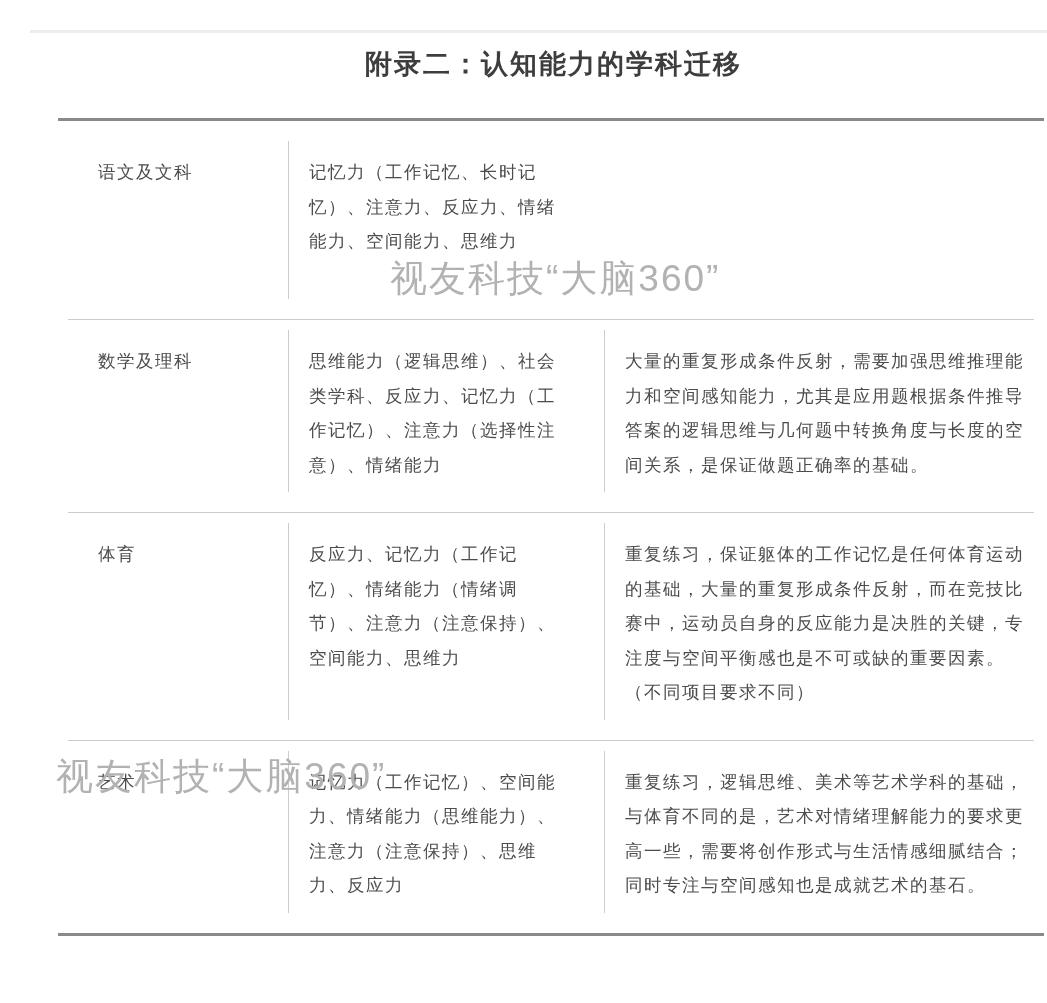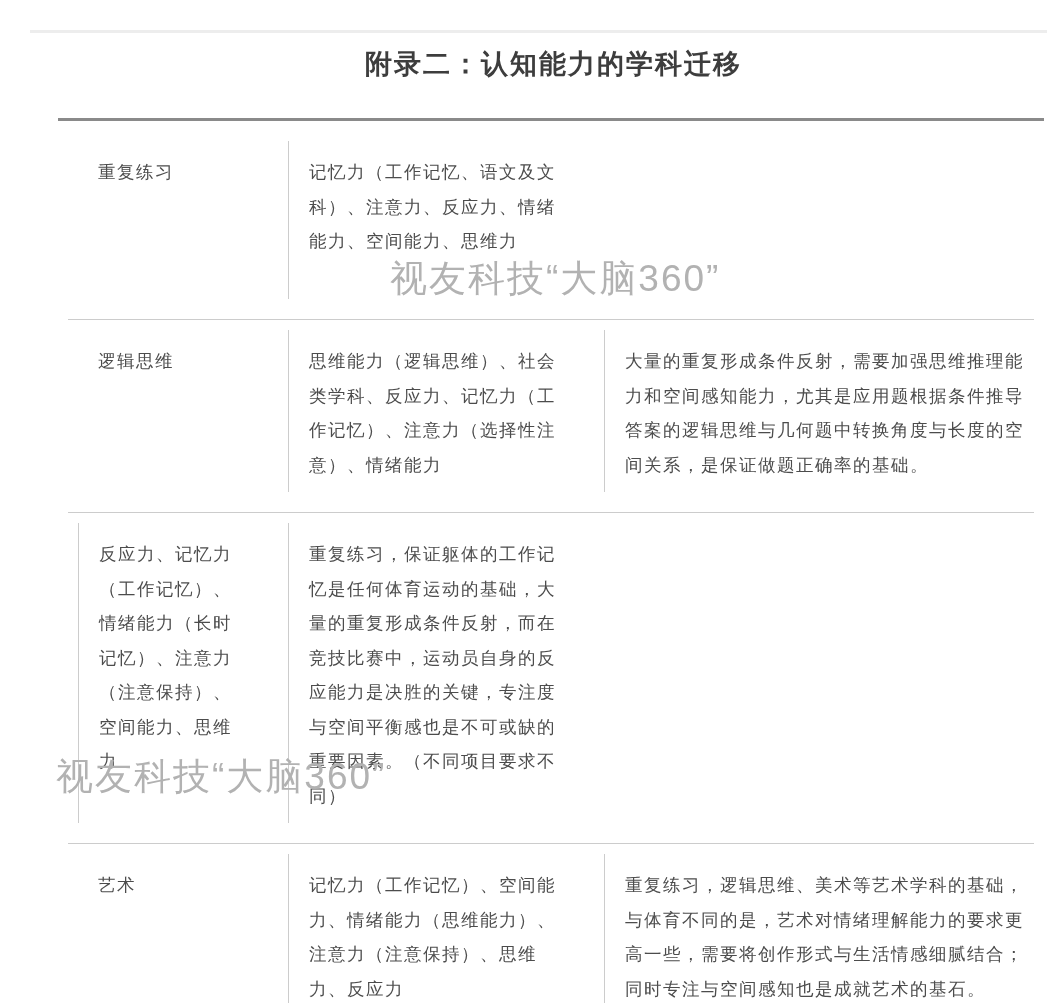--- a/index.html
+++ b/index.html
@@ -70,30 +70,31 @@
 </style>
 </head>
 <body>
 
 <div class="scan-edge"></div>
 
 <h1 class="page-title">附录二：认知能力的学科迁移</h1>
 
 <div class="appendix-table">
   <div class="t-row">
-    <div class="cell c1">重复练习</div>
-    <div class="cell c2">记忆力（工作记忆、语文及文科）、注意力、反应力、情绪能力、空间能力、思维力</div>
+    <div class="cell c1">语文及文科</div>
+    <div class="cell c2">记忆力（工作记忆、长时记忆）、注意力、反应力、情绪能力、空间能力、思维力</div>
   </div>
   <div class="t-row">
-    <div class="cell c1">逻辑思维</div>
+    <div class="cell c1">数学及理科</div>
     <div class="cell c2">思维能力（逻辑思维）、社会类学科、反应力、记忆力（工作记忆）、注意力（选择性注意）、情绪能力</div>
     <div class="cell c3">大量的重复形成条件反射，需要加强思维推理能力和空间感知能力，尤其是应用题根据条件推导答案的逻辑思维与几何题中转换角度与长度的空间关系，是保证做题正确率的基础。</div>
   </div>
   <div class="t-row">
-    <div class="cell c2">反应力、记忆力（工作记忆）、情绪能力（长时记忆）、注意力（注意保持）、空间能力、思维力</div>
+    <div class="cell c1">体育</div>
+    <div class="cell c2">反应力、记忆力（工作记忆）、情绪能力（情绪调节）、注意力（注意保持）、空间能力、思维力</div>
     <div class="cell c3">重复练习，保证躯体的工作记忆是任何体育运动的基础，大量的重复形成条件反射，而在竞技比赛中，运动员自身的反应能力是决胜的关键，专注度与空间平衡感也是不可或缺的重要因素。（不同项目要求不同）</div>
   </div>
   <div class="t-row">
     <div class="cell c1">艺术</div>
     <div class="cell c2">记忆力（工作记忆）、空间能力、情绪能力（思维能力）、注意力（注意保持）、思维力、反应力</div>
     <div class="cell c3">重复练习，逻辑思维、美术等艺术学科的基础，与体育不同的是，艺术对情绪理解能力的要求更高一些，需要将创作形式与生活情感细腻结合；同时专注与空间感知也是成就艺术的基石。</div>
   </div>
 </div>
 
 <div class="watermark wm-1">视友科技“大脑360”</div>

